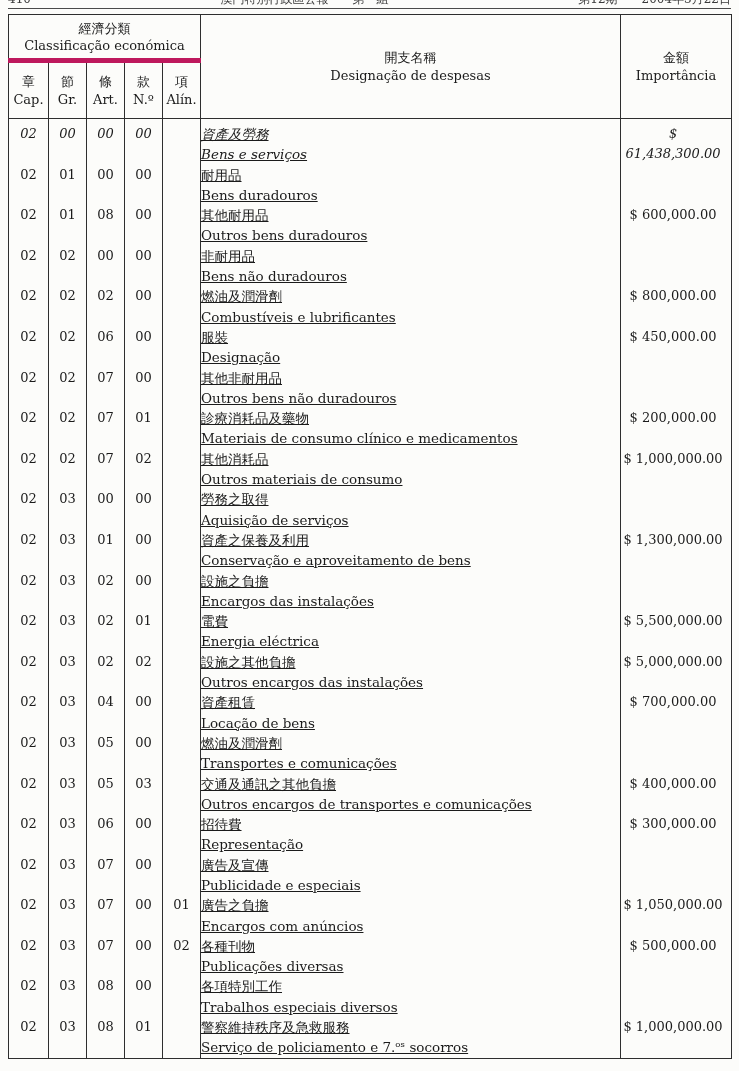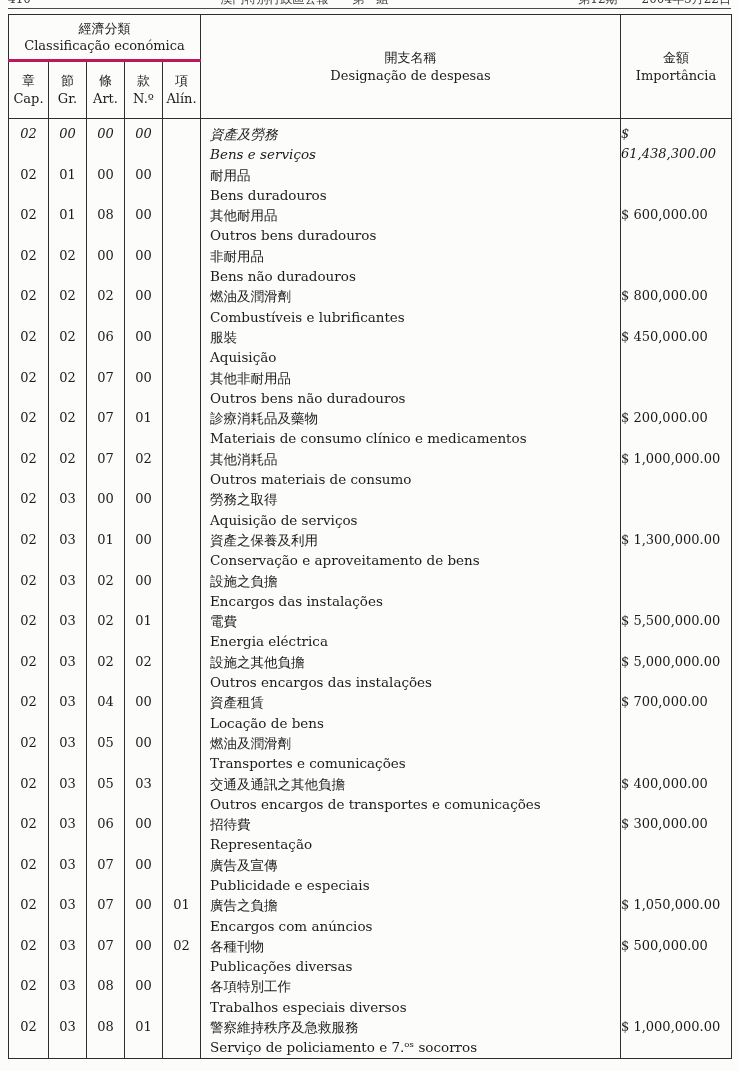--- a/index.html
+++ b/index.html
@@ -34,21 +34,21 @@
     table-layout: fixed;
     width: 723px;
     margin: 5px 8px 0 8px;
     border: 1.5px solid #2e2e2e;
   }
   th { font-weight: normal; }
   thead th { text-align: center; vertical-align: middle; font-size: 13px; }
   th.class-title {
     height: 46px;
     border-right: 1px solid #2e2e2e;
-    border-bottom: 3px solid #be185d;
+    border-bottom: 5px solid #be185d;
     line-height: 17px;
   }
   tr.sub th {
     height: 58px;
     border-right: 1px solid #2e2e2e;
     border-bottom: 1.5px solid #2e2e2e;
     line-height: 18px;
   }
   th.desig-head {
     border-right: 1px solid #2e2e2e;
@@ -65,24 +65,24 @@
     font-size: 13.5px;
     line-height: 20.3px;
   }
   td.code {
     text-align: center;
     border-right: 1px solid #2e2e2e;
     font-size: 13px;
   }
   td.desig {
     border-right: 1px solid #2e2e2e;
-    padding-left: 9px;
+    text-decoration: underline;
   }
   td.amount {
-    text-align: left;
+    text-align: center;
     padding-right: 6px;
     font-size: 13px;
   }
   tbody tr:first-child td { padding-top: 5px; }
   tr.italic td, tr.italic td div { font-style: italic; }
 </style>
 </head>
 <body>
 
 <div class="page">
@@ -210,21 +210,21 @@
   </tr>
 
   <tr>
     <td class="code">02</td>
     <td class="code">02</td>
     <td class="code">06</td>
     <td class="code">00</td>
     <td class="code"></td>
     <td class="desig">
       <div class="zh">服裝</div>
-      <div class="pt">Aquisição</div>
+      <div class="pt">Designação</div>
     </td>
     <td class="amount">$ 450,000.00</td>
   </tr>
 
   <tr>
     <td class="code">02</td>
     <td class="code">02</td>
     <td class="code">07</td>
     <td class="code">00</td>
     <td class="code"></td>

